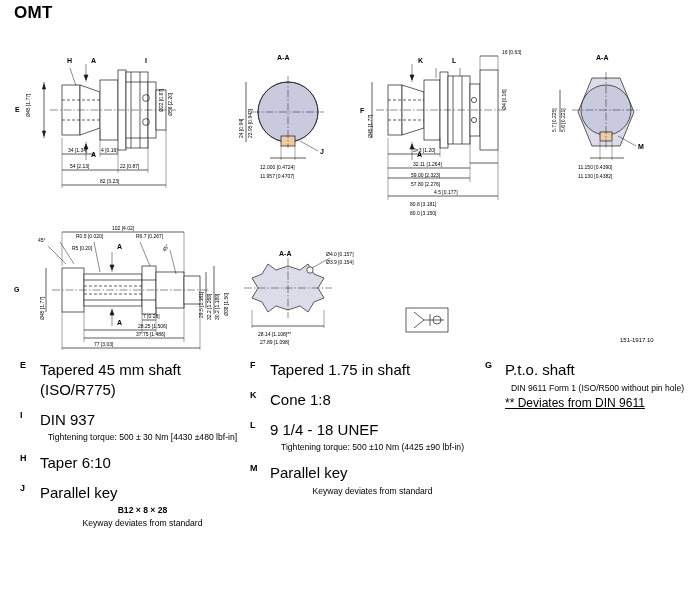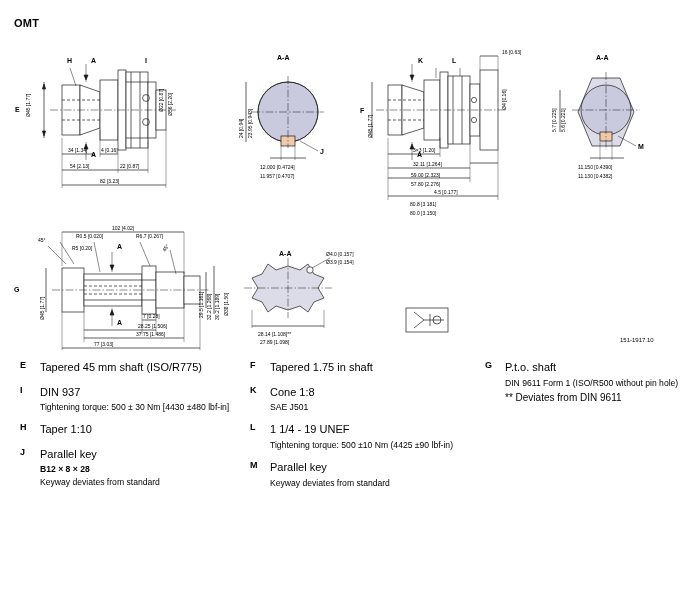--- a/index.html
+++ b/index.html
@@ -11,22 +11,22 @@
     width: 700px;
     height: 591px;
     position: relative;
     font-family: "Liberation Sans", sans-serif;
     color: #000000;
     overflow: hidden;
   }
   #page-title {
     position: absolute;
     left: 14px;
-    top: 17px;
-    font-size: 11px;
+    top: 3px;
+    font-size: 17px;
     font-weight: bold;
     letter-spacing: .3px;
   }
   #drawing {
     position: absolute;
     left: 0;
     top: 20px;
     width: 700px;
     height: 330px;
   }
@@ -53,33 +53,35 @@
     line-height: 1.32;
   }
   .entry .key {
     position: absolute;
     left: 0;
     top: 0;
     font-weight: bold;
     font-size: 9px;
   }
   .entry .head {
-    font-size: 11px;
+    font-size: 15px;
   }
   .sub {
     padding-left: 20px;
     line-height: 1.32;
     margin-bottom: 2px;
     font-size: 8.6px;
+    text-align: center;
   }
   .sub.tight { margin-bottom: 1px; font-weight: bold; }
   .note {
     padding-left: 20px;
-    font-size: 10px;
+    font-size: 12px;
     line-height: 1.32;
+    text-decoration: underline;
   }
   .gap { height: 7px; }
 </style>
 </head>
 <body>
 
 <div id="page-title">OMT</div>
 
 <div id="drawing">
 <svg width="700" height="330" viewBox="0 0 700 330" xmlns="http://www.w3.org/2000/svg" font-family="Liberation Sans, sans-serif" stroke="#1a1a1a" fill="none">
@@ -345,21 +347,21 @@
 
     <div class="entry">
       <span class="key">I</span>
       <span class="head">DIN 937</span>
     </div>
     <div class="sub">Tightening torque: 500 ± 30 Nm [4430 ±480 lbf-in]</div>
     <div class="gap"></div>
 
     <div class="entry">
       <span class="key">H</span>
-      <span class="head">Taper 1:10</span>
+      <span class="head">Taper 6:10</span>
     </div>
     <div class="gap"></div>
 
     <div class="entry">
       <span class="key">J</span>
       <span class="head">Parallel key</span>
     </div>
     <div class="sub tight">B12 × 8 × 28</div>
     <div class="sub">Keyway deviates from standard</div>
   </div>
@@ -369,26 +371,25 @@
     <div class="entry">
       <span class="key">F</span>
       <span class="head">Tapered 1.75 in shaft</span>
     </div>
     <div class="gap"></div>
 
     <div class="entry">
       <span class="key">K</span>
       <span class="head">Cone 1:8</span>
     </div>
-    <div class="sub">SAE J501</div>
     <div class="gap"></div>
 
     <div class="entry">
       <span class="key">L</span>
-      <span class="head">1 1/4 - 19 UNEF</span>
+      <span class="head">9 1/4 - 18 UNEF</span>
     </div>
     <div class="sub">Tightening torque: 500 ±10 Nm (4425 ±90 lbf-in)</div>
     <div class="gap"></div>
 
     <div class="entry">
       <span class="key">M</span>
       <span class="head">Parallel key</span>
     </div>
     <div class="sub">Keyway deviates from standard</div>
   </div>

